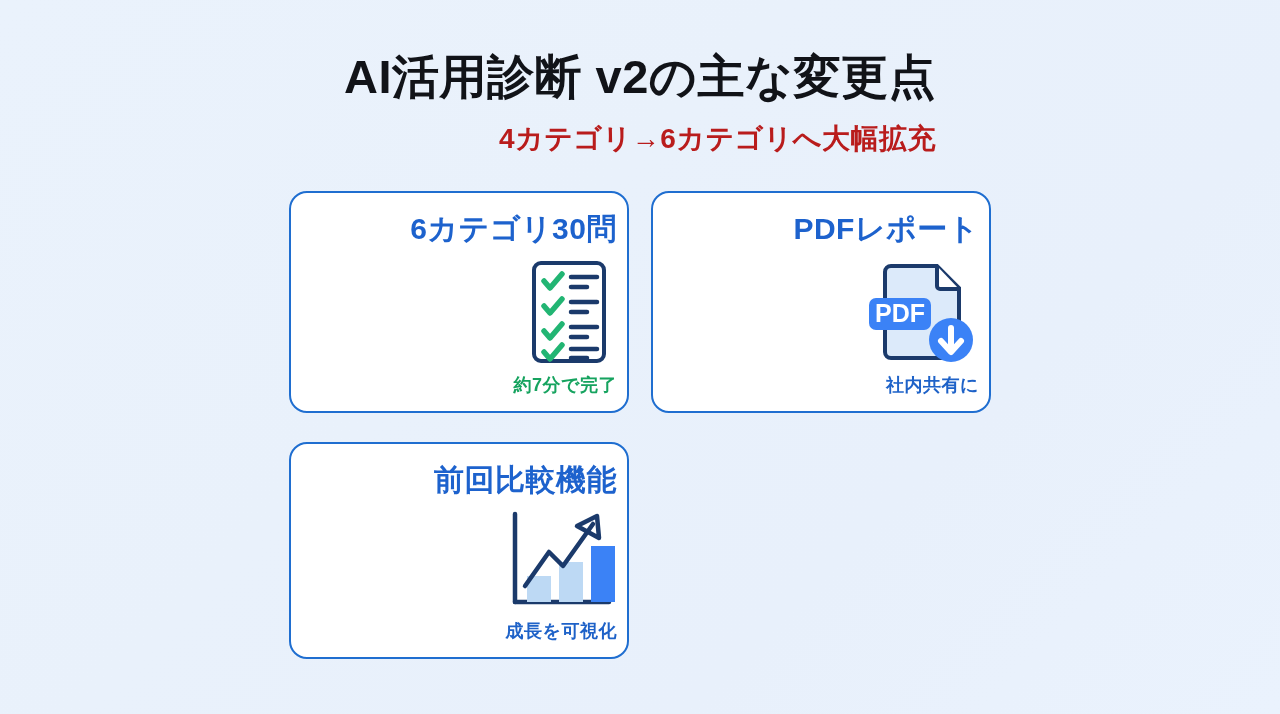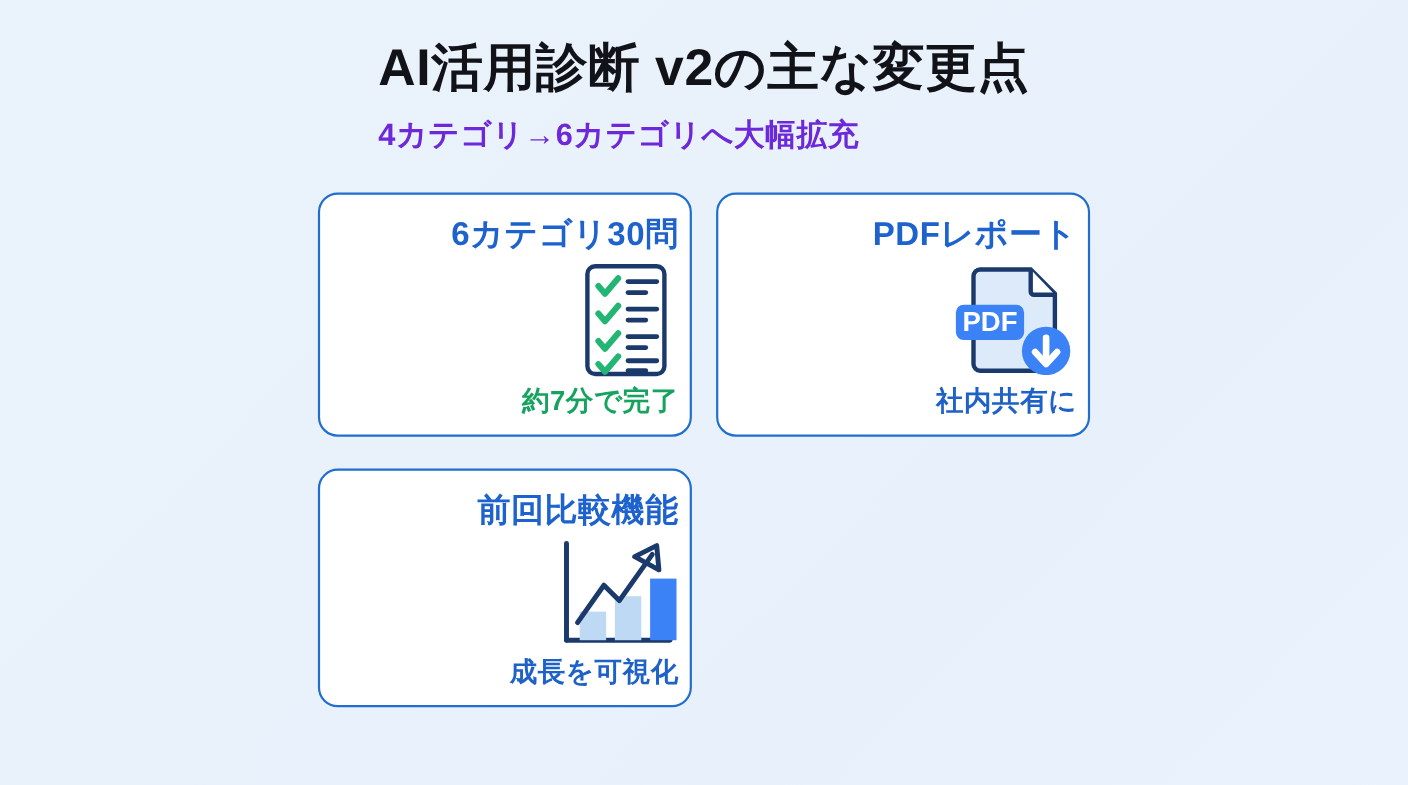--- a/index.html
+++ b/index.html
@@ -18,36 +18,36 @@
     width: 1280px;
     height: 714px;
     box-sizing: border-box;
     display: flex;
     flex-direction: column;
     align-items: center;
   }
 
   
   .header {
-    text-align: left;
-    margin-top: 34px;
+    text-align: right;
+    margin-top: 50px;
   }
   .slide-title {
     font-size: 47px;
     font-weight: bold;
     color: #111318;
     letter-spacing: 0.5px;
     line-height: 1.15;
     margin: 0;
     white-space: nowrap;
   }
   .slide-subtitle {
     font-size: 28px;
     font-weight: bold;
-    color: #6d28d9;
+    color: #b91c1c;
     margin: 16px 0 0 0;
     letter-spacing: 0.5px;
     white-space: nowrap;
   }
 
   
   .card-grid {
     margin-top: 33px;
     display: grid;
     grid-template-columns: 340px 340px;
@@ -73,21 +73,21 @@
     letter-spacing: 0.5px;
     white-space: nowrap;
   }
   .card-icon {
     flex: 1;
     display: flex;
     align-items: center;
     justify-content: center;
   }
   .card-caption {
-    font-size: 25px;
+    font-size: 18px;
     font-weight: bold;
     letter-spacing: 0.5px;
     white-space: nowrap;
   }
   .cap-green { color: #16a35f; }
   .cap-blue  { color: #1e62c8; }
 </style>
 </head>
 <body>
 

